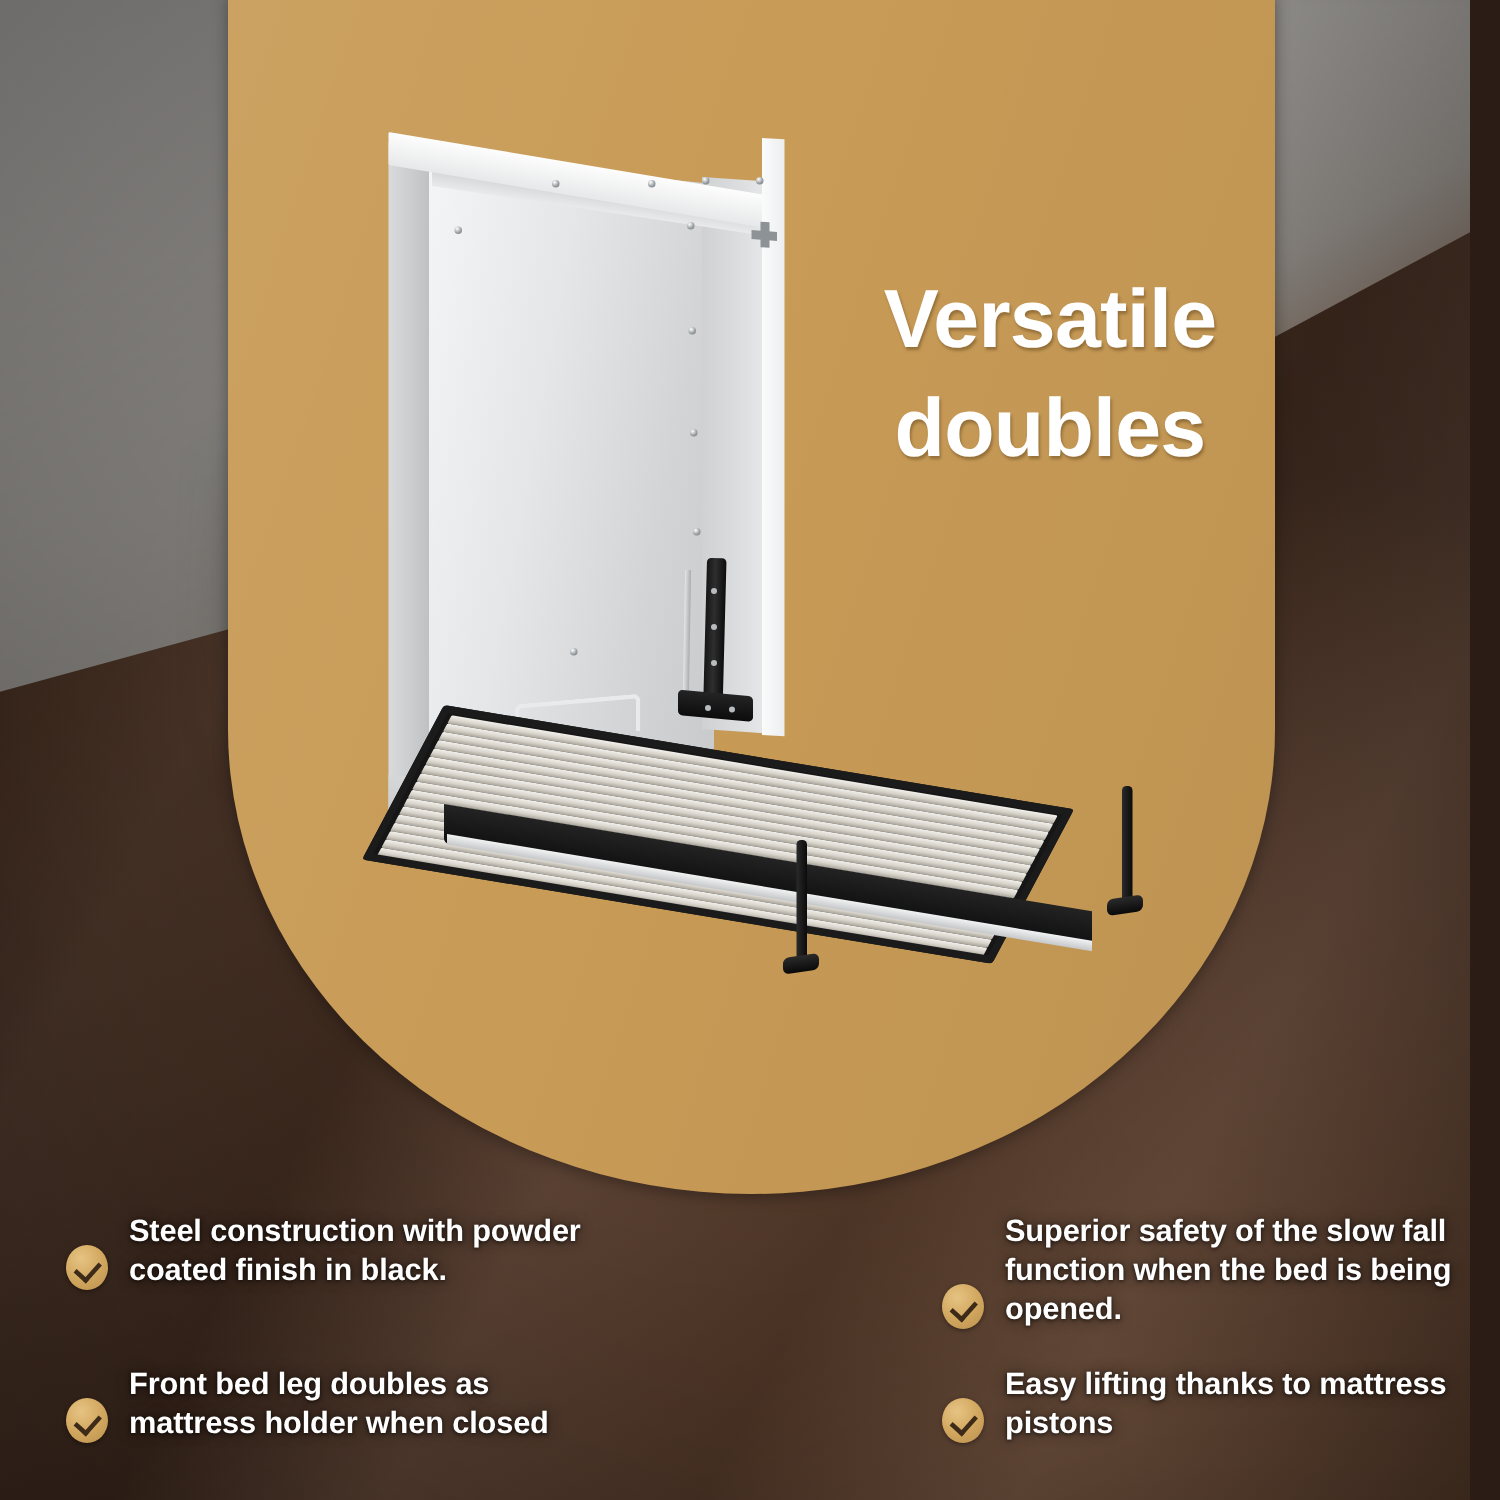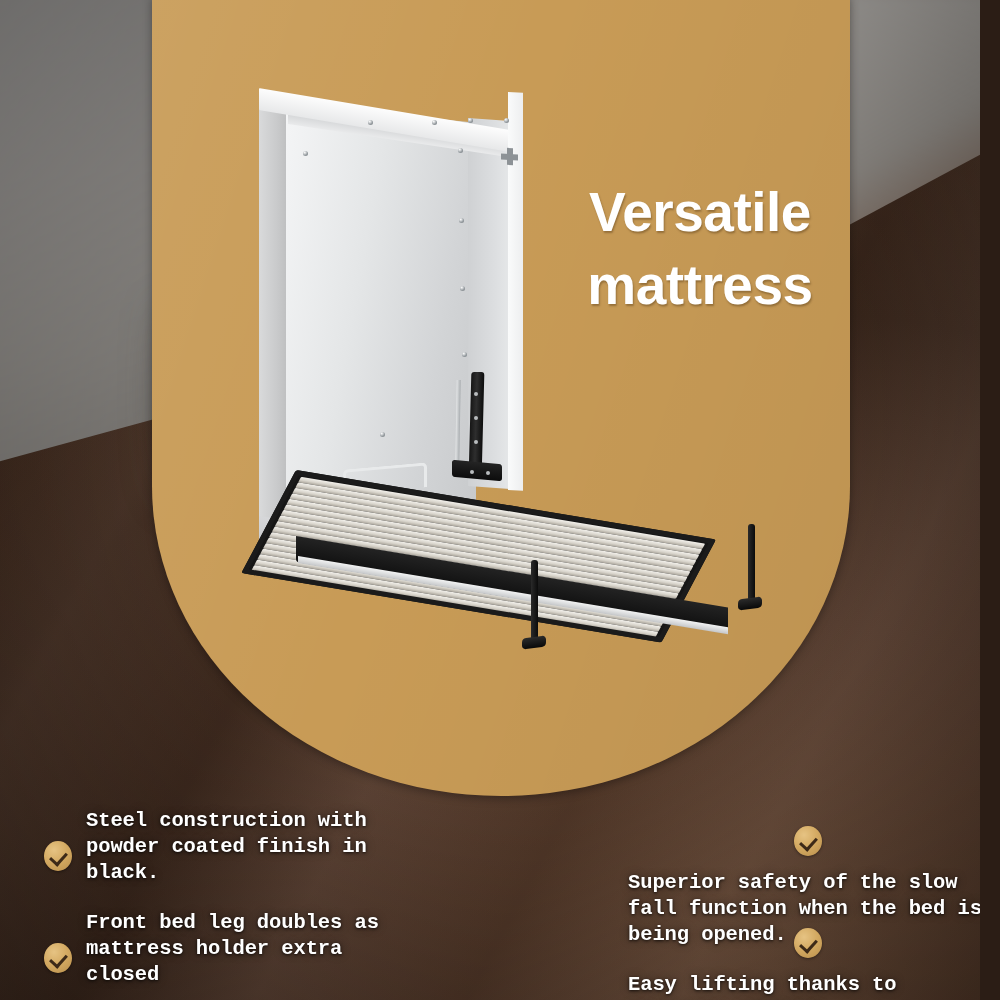--- a/index.html
+++ b/index.html
@@ -321,27 +321,26 @@
 
   
   .features {
     position: absolute;
     left: 0; top: 800px;
     width: 1000px; height: 200px;
   }
   .feature {
     position: absolute;
     display: flex;
-    align-items: center;
+    align-items: flex-end;
     gap: 14px;
     width: 360px;
-    font-family: Liberation Mono, monospace;
   }
   .feature-col-left  { left: 44px; }
-  .feature-col-right { left: 628px; flex-direction: column; }
+  .feature-col-right { left: 628px; }
   .feature-row-1 { top: 8px; }
   .feature-row-2 { top: 110px; }
 
   .check-badge {
     flex: 0 0 auto;
     width: 28px; height: 30px;
     border-radius: 50%;
     background: radial-gradient(circle at 36% 30%, #e6c383 0%, #d3a961 48%, #b98f4c 100%);
     position: relative;
     margin-top: 18px;
@@ -443,33 +442,33 @@
     <div class="bed-trim"></div>
 
     <div class="bed-leg" style="left:531px;top:560px;height:82px;"></div>
     <div class="bed-leg-foot" style="left:522px;top:637px;"></div>
     <div class="bed-leg" style="left:748px;top:524px;height:80px;"></div>
     <div class="bed-leg-foot" style="left:738px;top:598px;"></div>
   </div>
 
   <div class="headline">
     <div>Versatile</div>
-    <div>mattress</div>
+    <div>doubles</div>
   </div>
 
   <div class="features">
 
     <div class="feature feature-col-left feature-row-1">
       <div class="check-badge"></div>
       <div class="feature-text">Steel construction with powder coated finish in black.</div>
     </div>
 
     <div class="feature feature-col-left feature-row-2">
       <div class="check-badge"></div>
-      <div class="feature-text">Front bed leg doubles as mattress holder extra closed</div>
+      <div class="feature-text">Front bed leg doubles as mattress holder when closed</div>
     </div>
 
     <div class="feature feature-col-right feature-row-1">
       <div class="check-badge"></div>
       <div class="feature-text">Superior safety of the slow fall function when the bed is being opened.</div>
     </div>
 
     <div class="feature feature-col-right feature-row-2">
       <div class="check-badge"></div>
       <div class="feature-text">Easy lifting thanks to mattress pistons</div>

